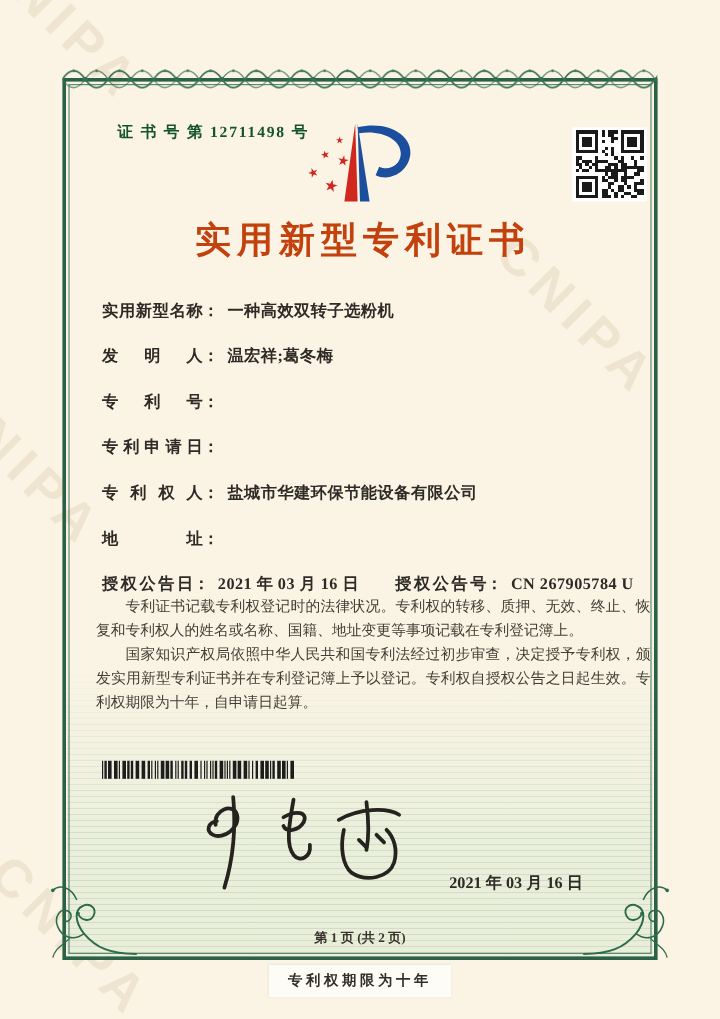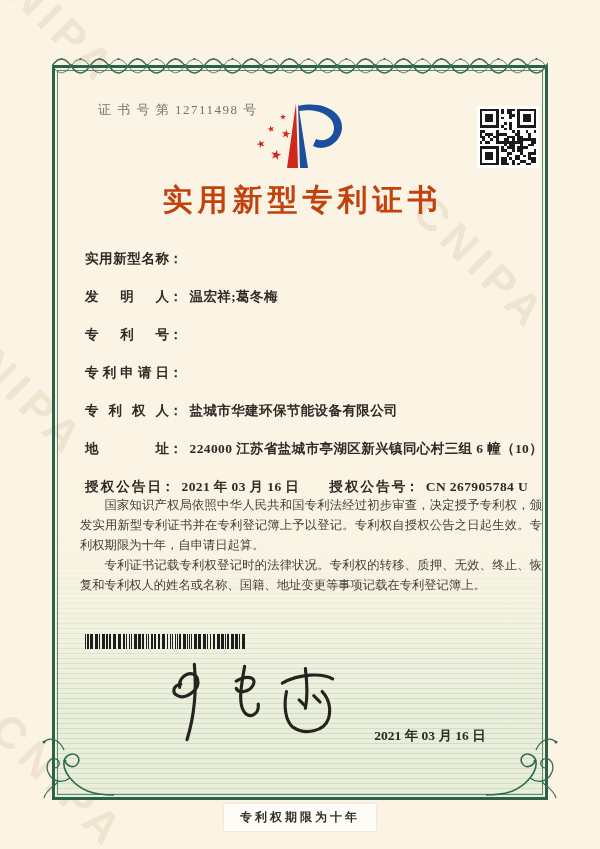--- a/index.html
+++ b/index.html
@@ -26,22 +26,22 @@
         background:linear-gradient(180deg,#fbf4e4 0%,rgba(251,244,228,.92) 26%,rgba(251,244,228,0) 70%);}
 
   .frame{position:absolute;left:52px;top:65px;width:490px;height:729px;border:3px solid #2b6247;}
   .frame-inner{position:absolute;inset:2px;border:1px solid #5d8a70;}
 
   .garland{position:absolute;left:52px;top:52px;width:496px;height:26px;}
   .flourish{position:absolute;width:74px;height:70px;}
   .flourish.br{left:484px;top:732px;}
   .flourish.bl{left:42px;top:732px;transform:scaleX(-1);}
 
-  .cert-no{position:absolute;left:98px;top:101px;font-size:13px;font-weight:400;
-           letter-spacing:1.5px;color:#737373;}
+  .cert-no{position:absolute;left:98px;top:101px;font-size:13px;font-weight:700;
+           letter-spacing:1.5px;color:#14532d;}
 
   .logo{position:absolute;left:246px;top:88px;width:118px;height:82px;}
   .qr{position:absolute;left:477px;top:106px;width:62px;height:62px;}
 
   .title{position:absolute;left:0;top:180px;width:100%;text-align:center;
          font-size:30px;font-weight:700;letter-spacing:5px;text-indent:5px;color:#c2410c;}
 
   .fields{position:absolute;left:85px;top:249px;width:455px;font-size:13.5px;
           font-weight:700;color:#2e2a26;}
   .frow{display:flex;height:24px;line-height:20px;margin-bottom:14px;}
@@ -284,20 +284,21 @@
     <div class="frow">
       <span class="flabel">
           <span>实</span>
           <span>用</span>
           <span>新</span>
           <span>型</span>
           <span>名</span>
           <span>称</span>
         </span>
         <span class="colon">：</span>
+        <span class="fvalue">一种高效双转子选粉机</span>
     </div>
     <div class="frow">
       <span class="flabel">
           <span>发</span>
           <span>明</span>
           <span>人</span>
         </span>
         <span class="colon">：</span>
         <span class="fvalue">温宏祥;葛冬梅</span>
     </div>
@@ -328,21 +329,20 @@
         </span>
         <span class="colon">：</span>
         <span class="fvalue">盐城市华建环保节能设备有限公司</span>
     </div>
     <div class="frow">
       <span class="flabel">
           <span>地</span>
           <span>址</span>
         </span>
         <span class="colon">：</span>
-        <span class="fvalue">224000 江苏省盐城市亭湖区新兴镇同心村三组 6 幢（10）</span>
     </div>
     <div class="grant">
       <span class="gpair">
         <span class="flabel">
             <span>授</span>
             <span>权</span>
             <span>公</span>
             <span>告</span>
             <span>日</span>
           </span>
@@ -357,22 +357,22 @@
             <span>告</span>
             <span>号</span>
           </span>
           <span class="colon">：</span>
           <span class="fvalue">CN 267905784 U</span>
       </span>
     </div>
   </div>
 
   <div class="paras">
+    <p>专利证书记载专利权登记时的法律状况。专利权的转移、质押、无效、终止、恢复和专利权人的姓名或名称、国籍、地址变更等事项记载在专利登记簿上。</p>
     <p>国家知识产权局依照中华人民共和国专利法经过初步审查，决定授予专利权，颁发实用新型专利证书并在专利登记簿上予以登记。专利权自授权公告之日起生效。专利权期限为十年，自申请日起算。</p>
-    <p>专利证书记载专利权登记时的法律状况。专利权的转移、质押、无效、终止、恢复和专利权人的姓名或名称、国籍、地址变更等事项记载在专利登记簿上。</p>
   </div>
 
   <div class="barcode">
       <span style="left:0px;width:1px"></span>
       <span style="left:2px;width:2px"></span>
       <span style="left:5px;width:3px"></span>
       <span style="left:10px;width:3px"></span>
       <span style="left:14px;width:1px"></span>
       <span style="left:17px;width:3px"></span>
       <span style="left:21px;width:2px"></span>
@@ -426,16 +426,17 @@
     <path d="M92,8 C88,30 86,44 92,52 C97,58 106,54 105,44"></path>
     <path d="M128,24 C144,15 166,14 176,20"></path>
     <path d="M150,10 C152,26 152,38 150,48"></path>
     <path d="M132,32 C129,46 131,60 138,66 C150,74 168,70 172,58 C175,48 172,38 166,32"></path>
     <path d="M144,40 L150,46"></path>
     <path d="M158,36 L164,42"></path>
   </svg>
 
   <div class="issue-date">2021 年 03 月 16 日</div>
 
+  <div class="page-info">第 1 页 (共 2 页)</div>
 
   <div class="cont-box">专利权期限为十年</div>
 
 </div>
 
 </body></html>

